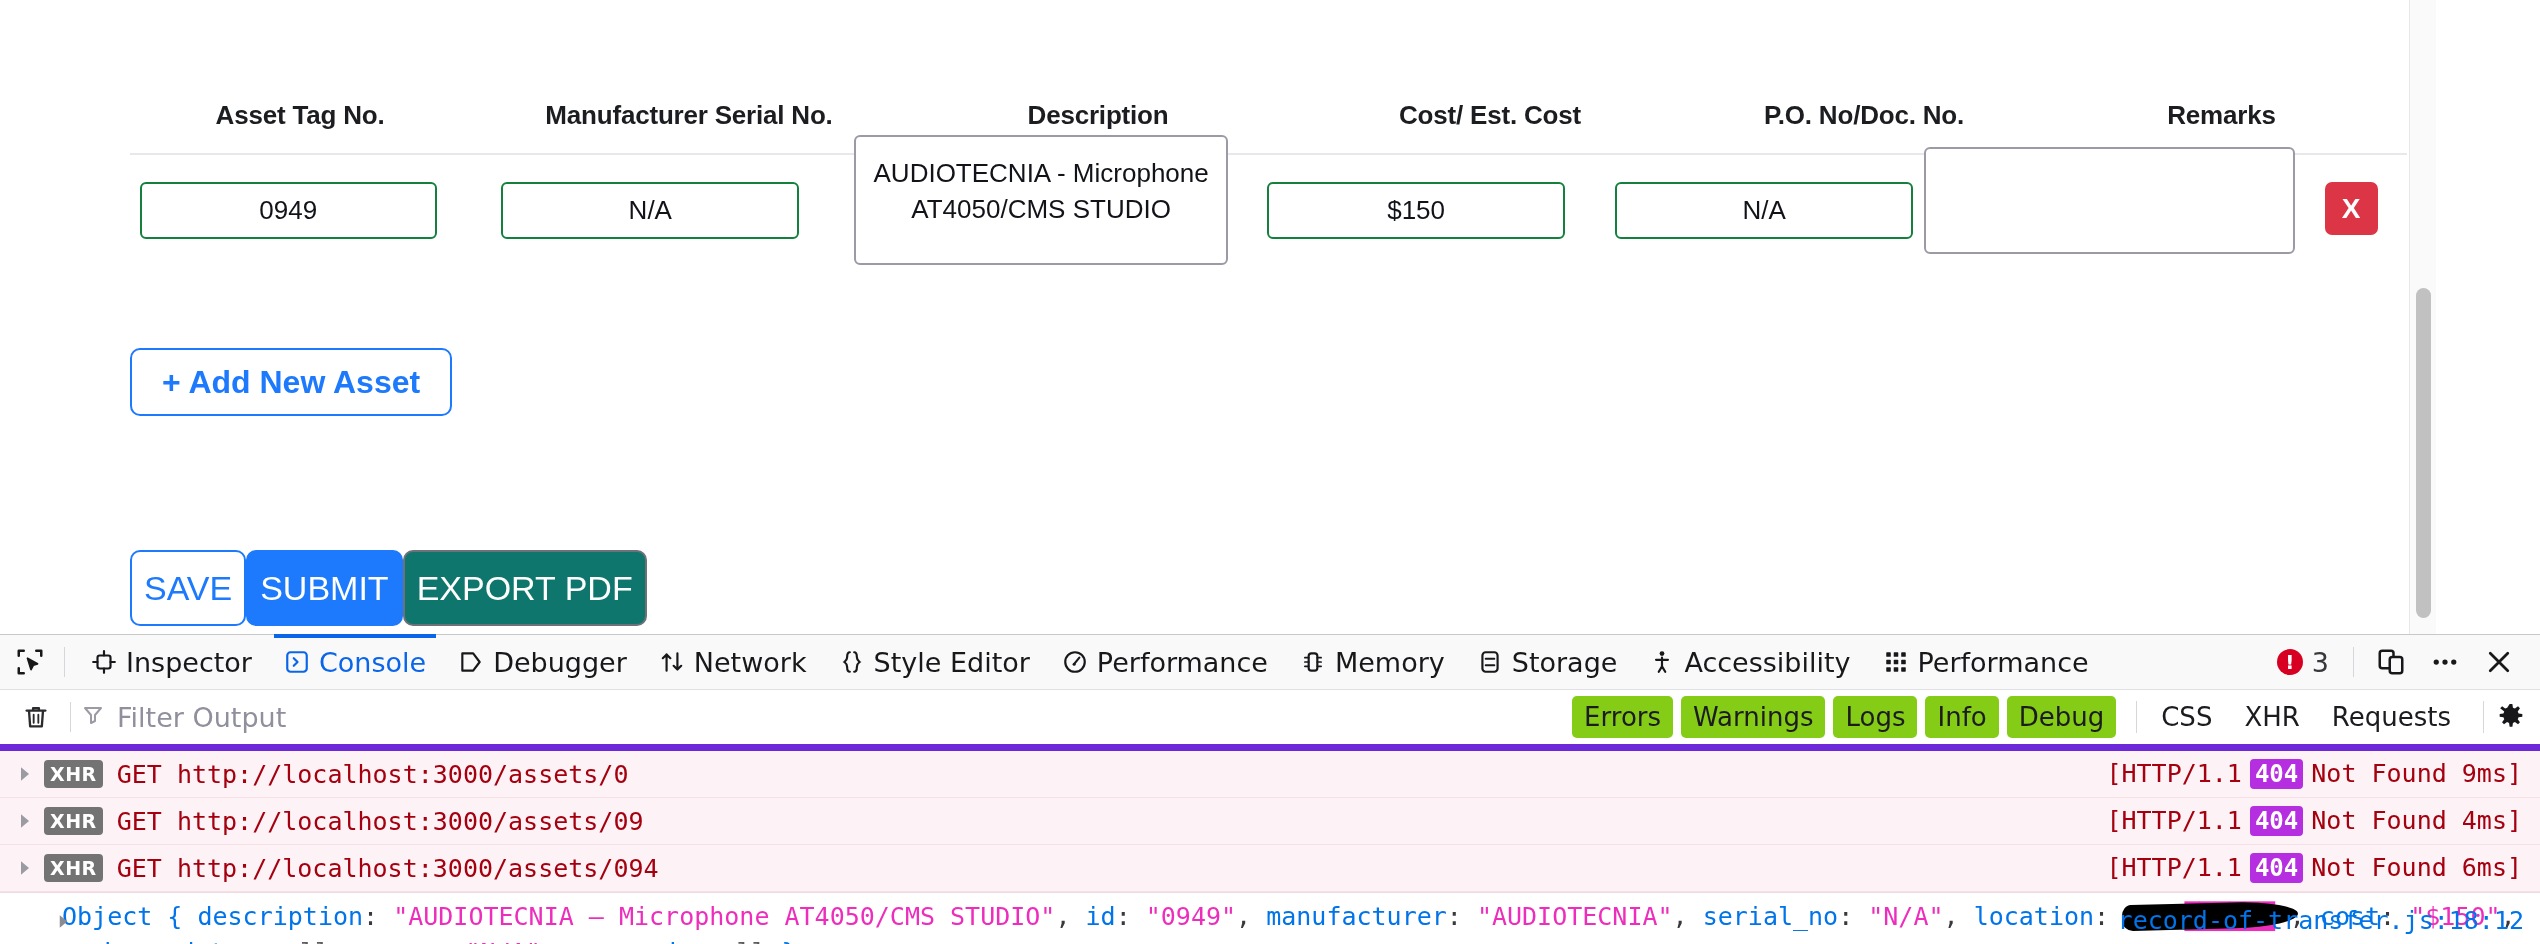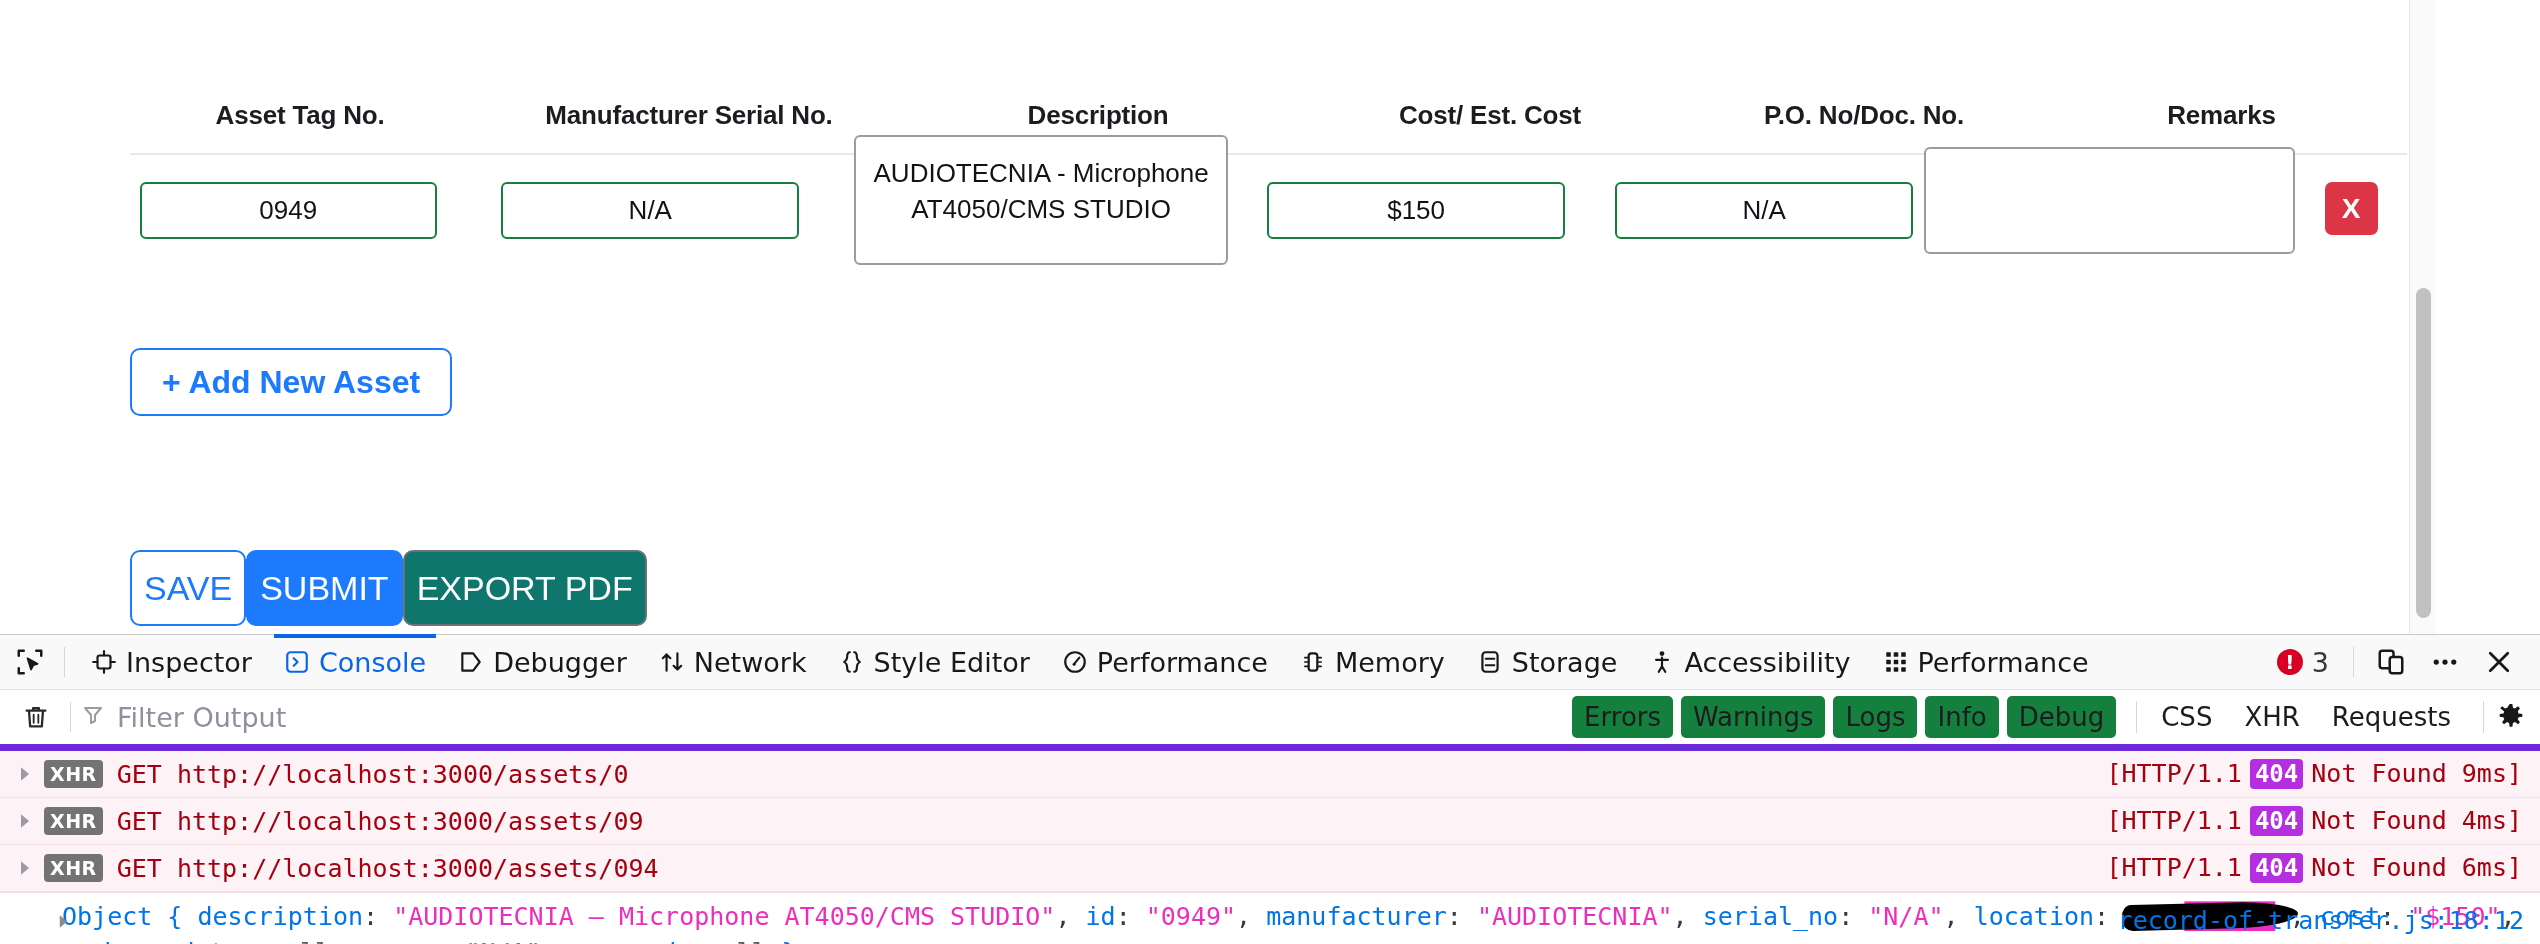--- a/index.html
+++ b/index.html
@@ -323,21 +323,21 @@
 
   .dt-filters-right {
     position: absolute;
     right: 10px; top: 0;
     height: 54px;
     display: flex; align-items: center;
   }
   .fbtn {
     font-size: 26px;
     color: #1c1c20;
-    background: #15803d;
+    background: #84cc16;
     border: none;
     border-radius: 5px;
     padding: 6px 12px;
     margin-right: 8px;
     cursor: pointer;
     font-family: "DejaVu Sans", sans-serif;
   }
   .fbtn.plain { background: transparent; }
   .fdiv { width: 1px; height: 32px; background: #d7d7db; margin: 0 12px; }
 

